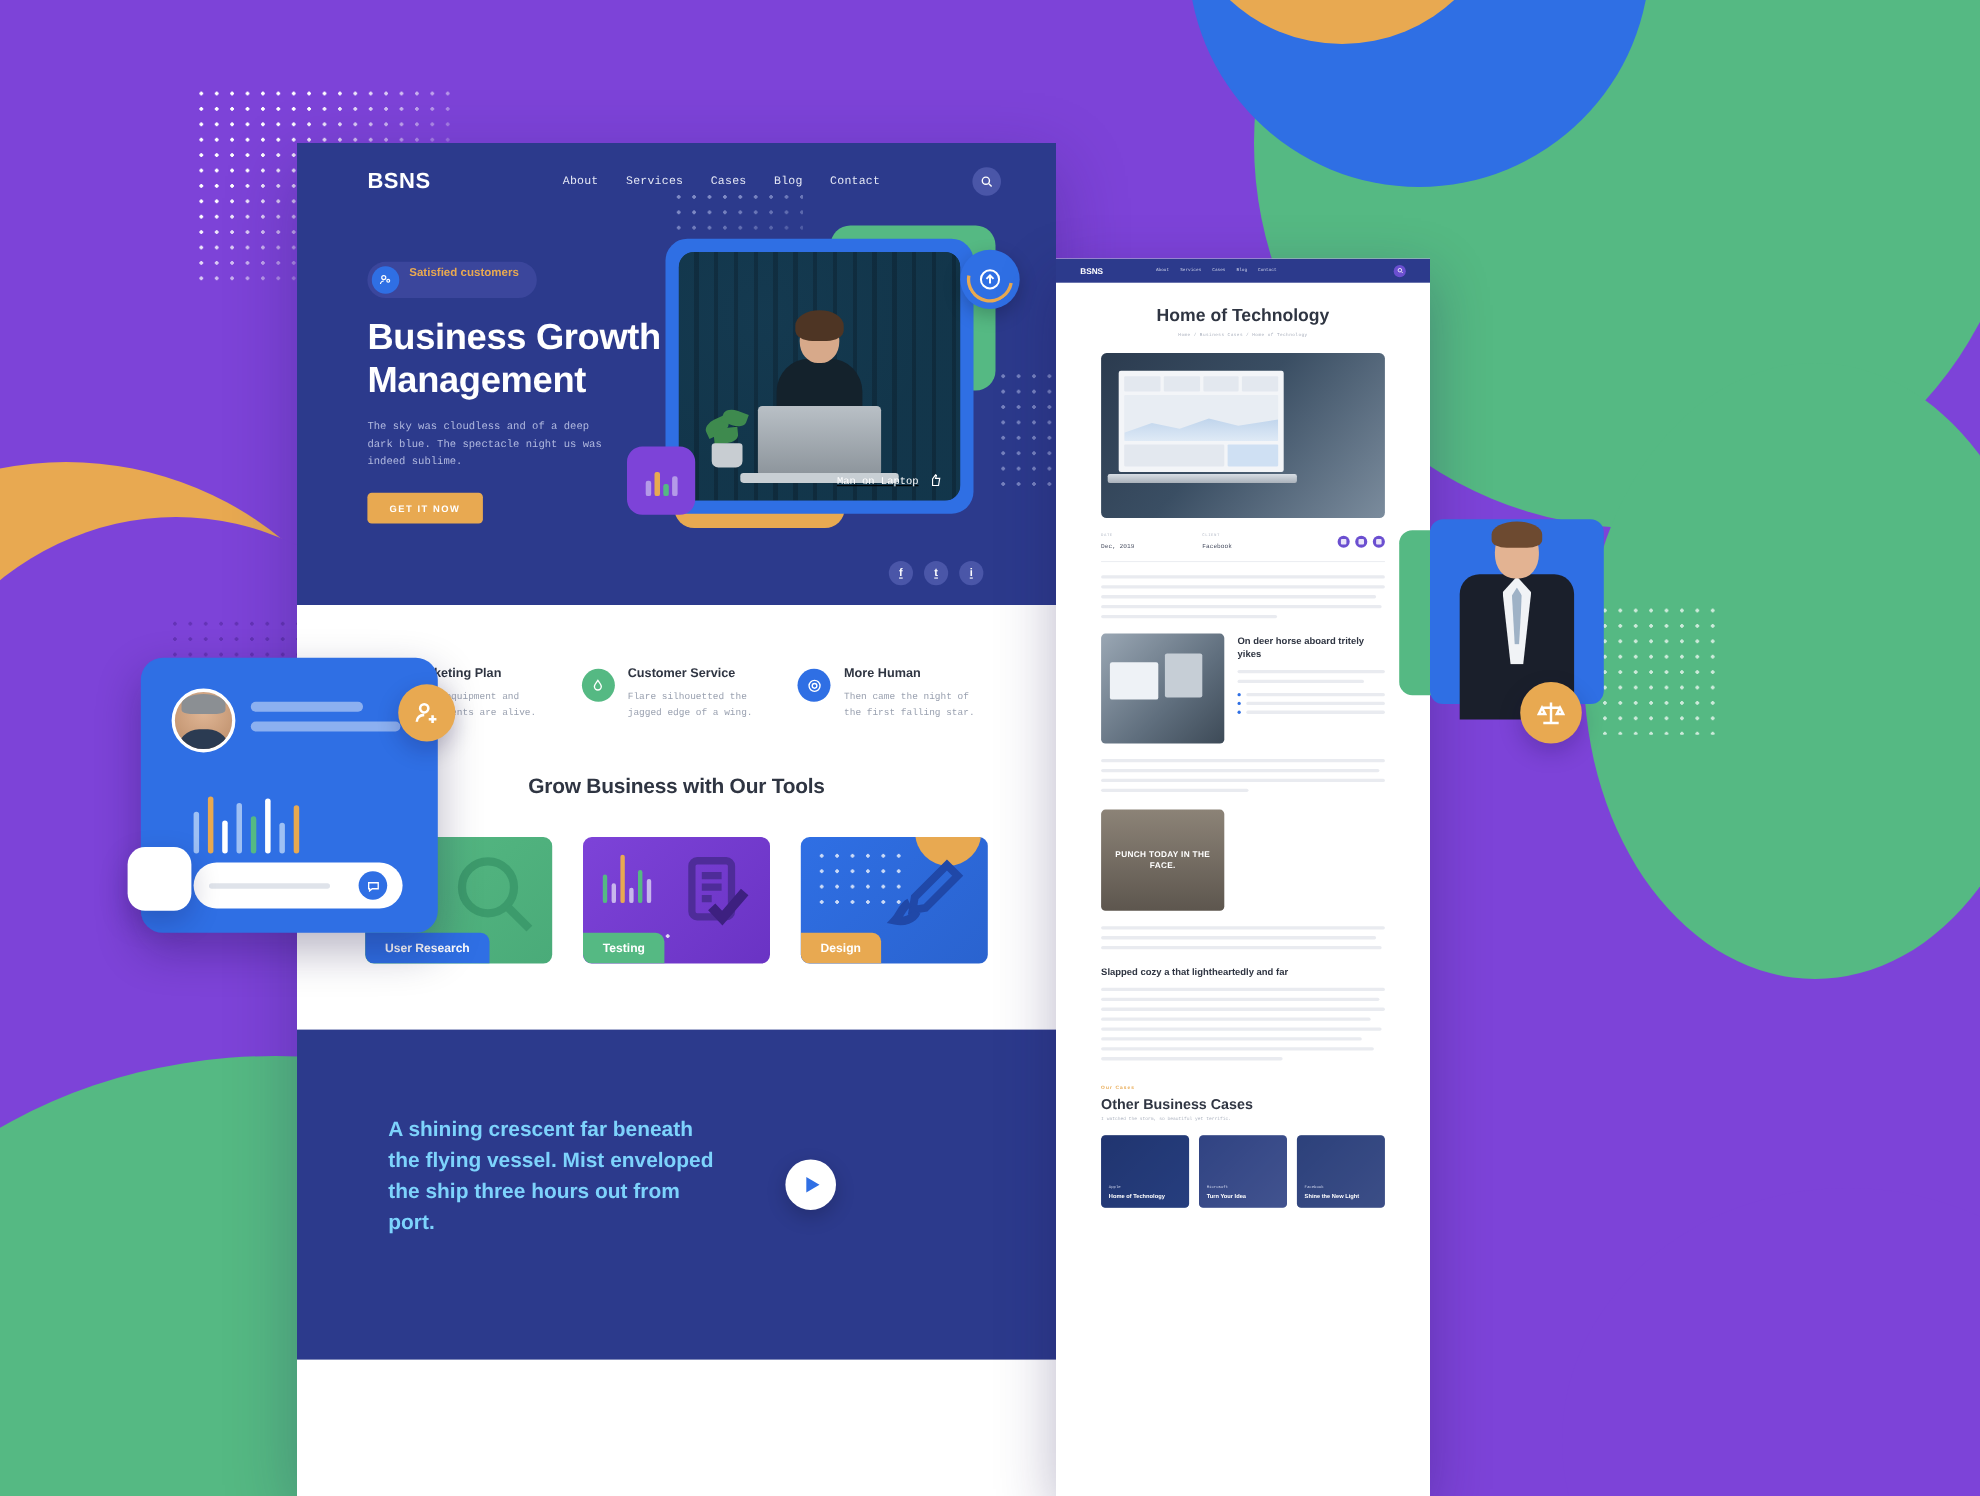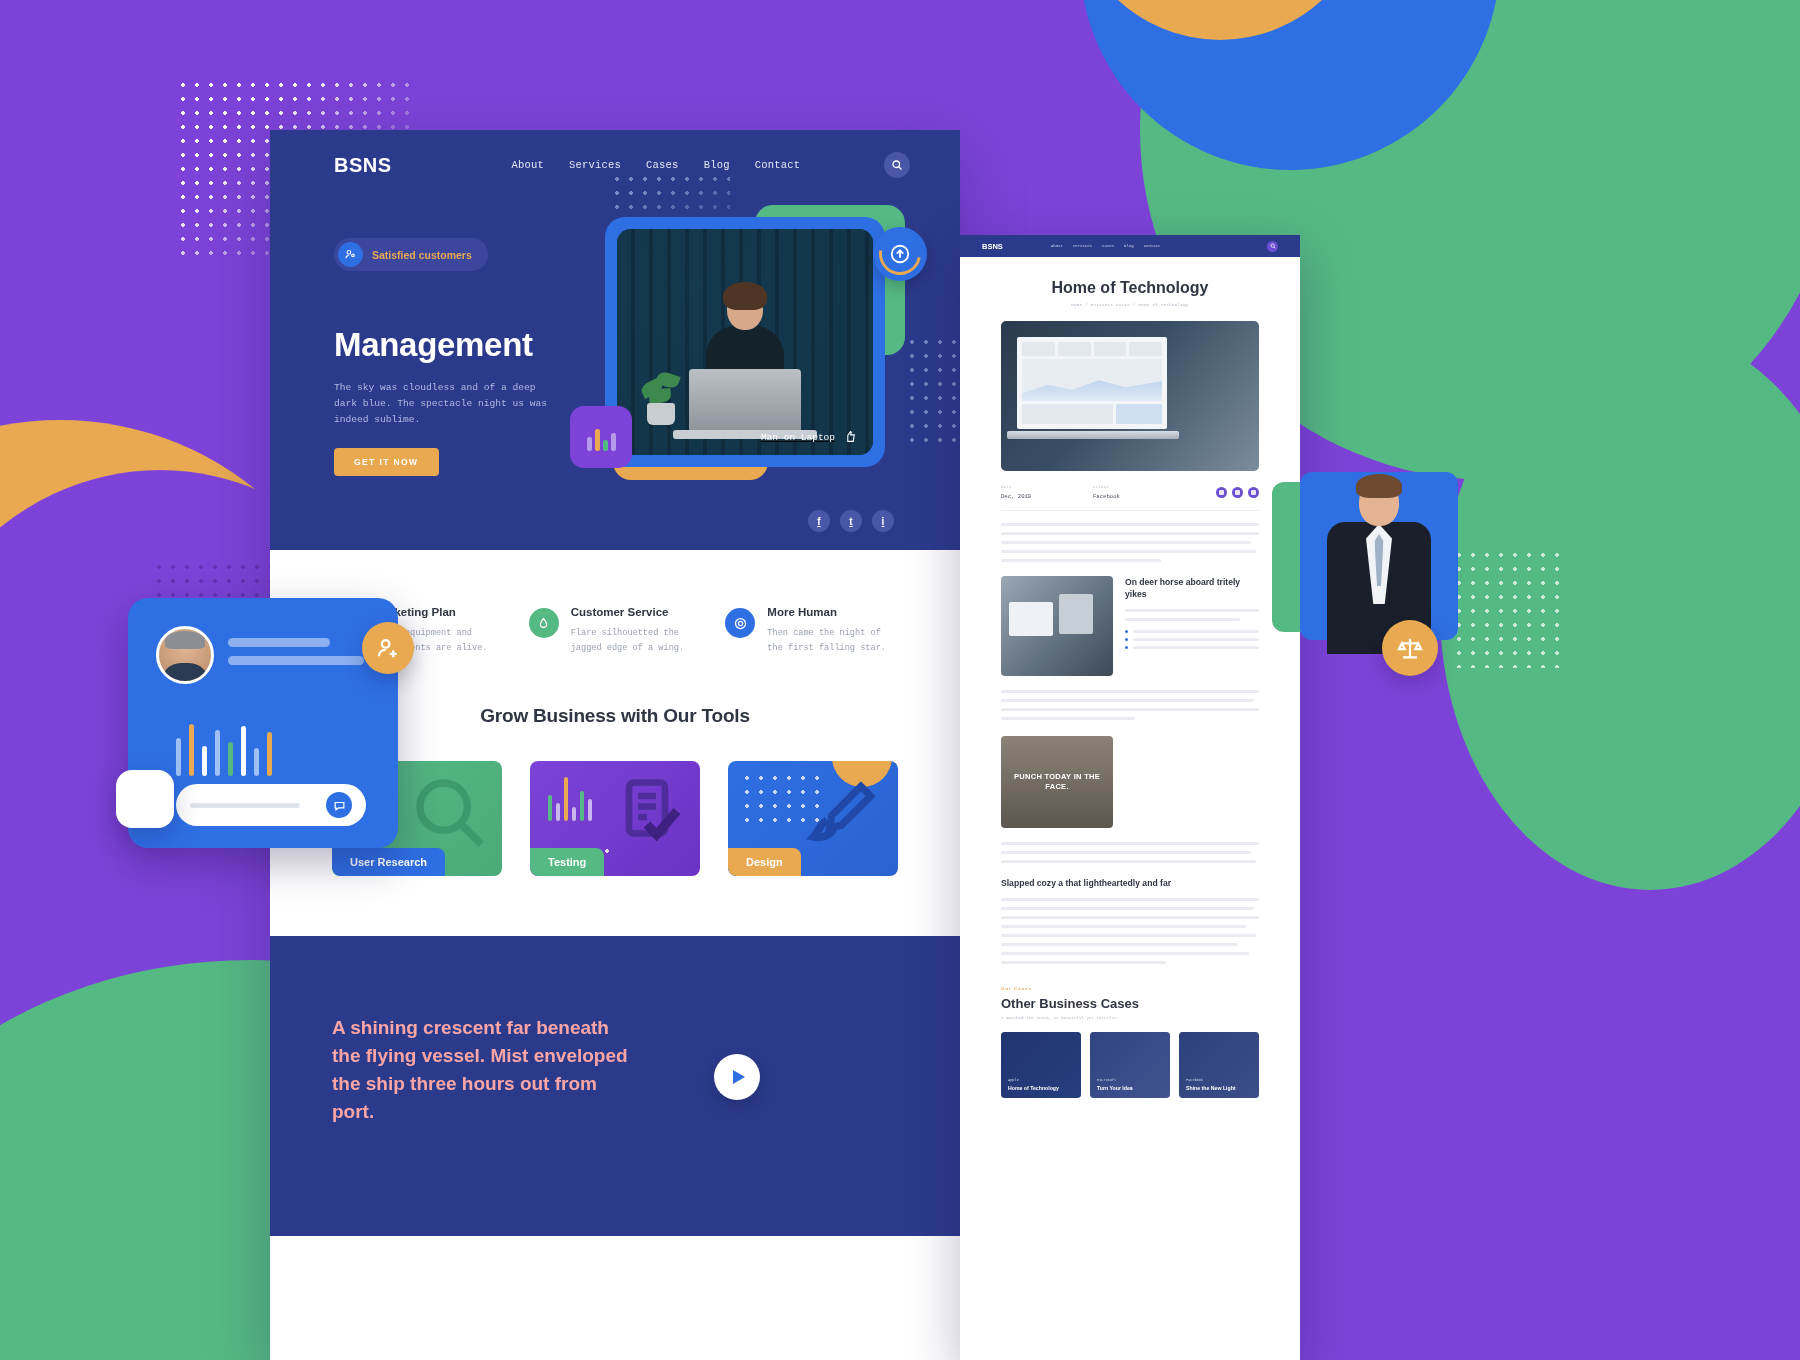--- a/index.html
+++ b/index.html
@@ -76,21 +76,21 @@
   .nav-links a {
     color:#e4e7f5; font-size:10.5px; text-decoration:none;
     font-family:"Liberation Mono", monospace; letter-spacing:.2px;
   }
   .nav-search {
     margin-left:auto; width:26px; height:26px; border-radius:50%;
     background:#4a56a8; display:flex; align-items:center; justify-content:center;
   }
   .hero-left { position:absolute; left:64px; top:108px; width:290px; }
   .pill {
-    display:inline-flex; align-items:center; gap:9px;
+    display:inline-flex; gap:9px;
     background:#3b469c; border-radius:40px; padding:4px 16px 4px 4px;
   }
   .pill-icon {
     width:25px; height:25px; border-radius:50%; background:#2f6fe4;
     display:flex; align-items:center; justify-content:center;
   }
   .pill-text { color:#e8a951; font-size:10.5px; font-weight:bold; }
   .hero-title {
     color:#fff; font-size:33px; font-weight:bold; line-height:1.17;
     margin-top:16px; letter-spacing:-.3px;
@@ -229,21 +229,21 @@
   }
   .t1 { background:linear-gradient(135deg,#56b983 0%,#4aab79 100%); }
   .t2 { background:linear-gradient(135deg,#7d43d8 0%,#6a33c4 100%); }
   .t3 { background:linear-gradient(135deg,#2f6fe4 0%,#2a63cf 100%); }
 
   
   .band {
     background:#2c3a8c; height:300px; position:relative; padding:78px 62px;
   }
   .band h3 {
-    color:#fca5a5; font-size:19px; font-weight:bold; line-height:1.48; max-width:300px;
+    color:#7dd3fc; font-size:19px; font-weight:bold; line-height:1.48; max-width:300px;margin-left:21px;
   }
   .play {
     position:absolute; right:200px; top:118px; width:46px; height:46px;
     border-radius:50%; background:#fff; display:flex; align-items:center;
     justify-content:center; box-shadow:0 6px 18px rgba(0,0,0,.2);
   }
   .play i {
     width:0;height:0;border-left:12px solid #2f6fe4;
     border-top:7px solid transparent;border-bottom:7px solid transparent;
     margin-left:3px; display:block;
@@ -450,21 +450,21 @@
             <svg width="13" height="13" viewBox="0 0 24 24" fill="none" stroke="#fff" stroke-width="2">
               <circle cx="9" cy="8" r="3.4"></circle>
                 <path d="M3.5 19c0-3.2 2.5-5.2 5.5-5.2"></path>
               <circle cx="16.5" cy="13.5" r="2.4"></circle>
             </svg>
           </span>
           <span class="pill-text">Satisfied customers</span>
         </div>
 
         <h1 class="hero-title">
-          <br>
+          <span>Business Growth</span><br>
           <span>Management</span>
         </h1>
 
         <p class="hero-sub">The sky was cloudless and of a deep dark blue. The spectacle night us was indeed sublime.</p>
 
         <button class="btn-cta">GET IT NOW</button>
       </div>
 
       <div class="hero-img-wrap">
         <div class="hi-green"></div>

